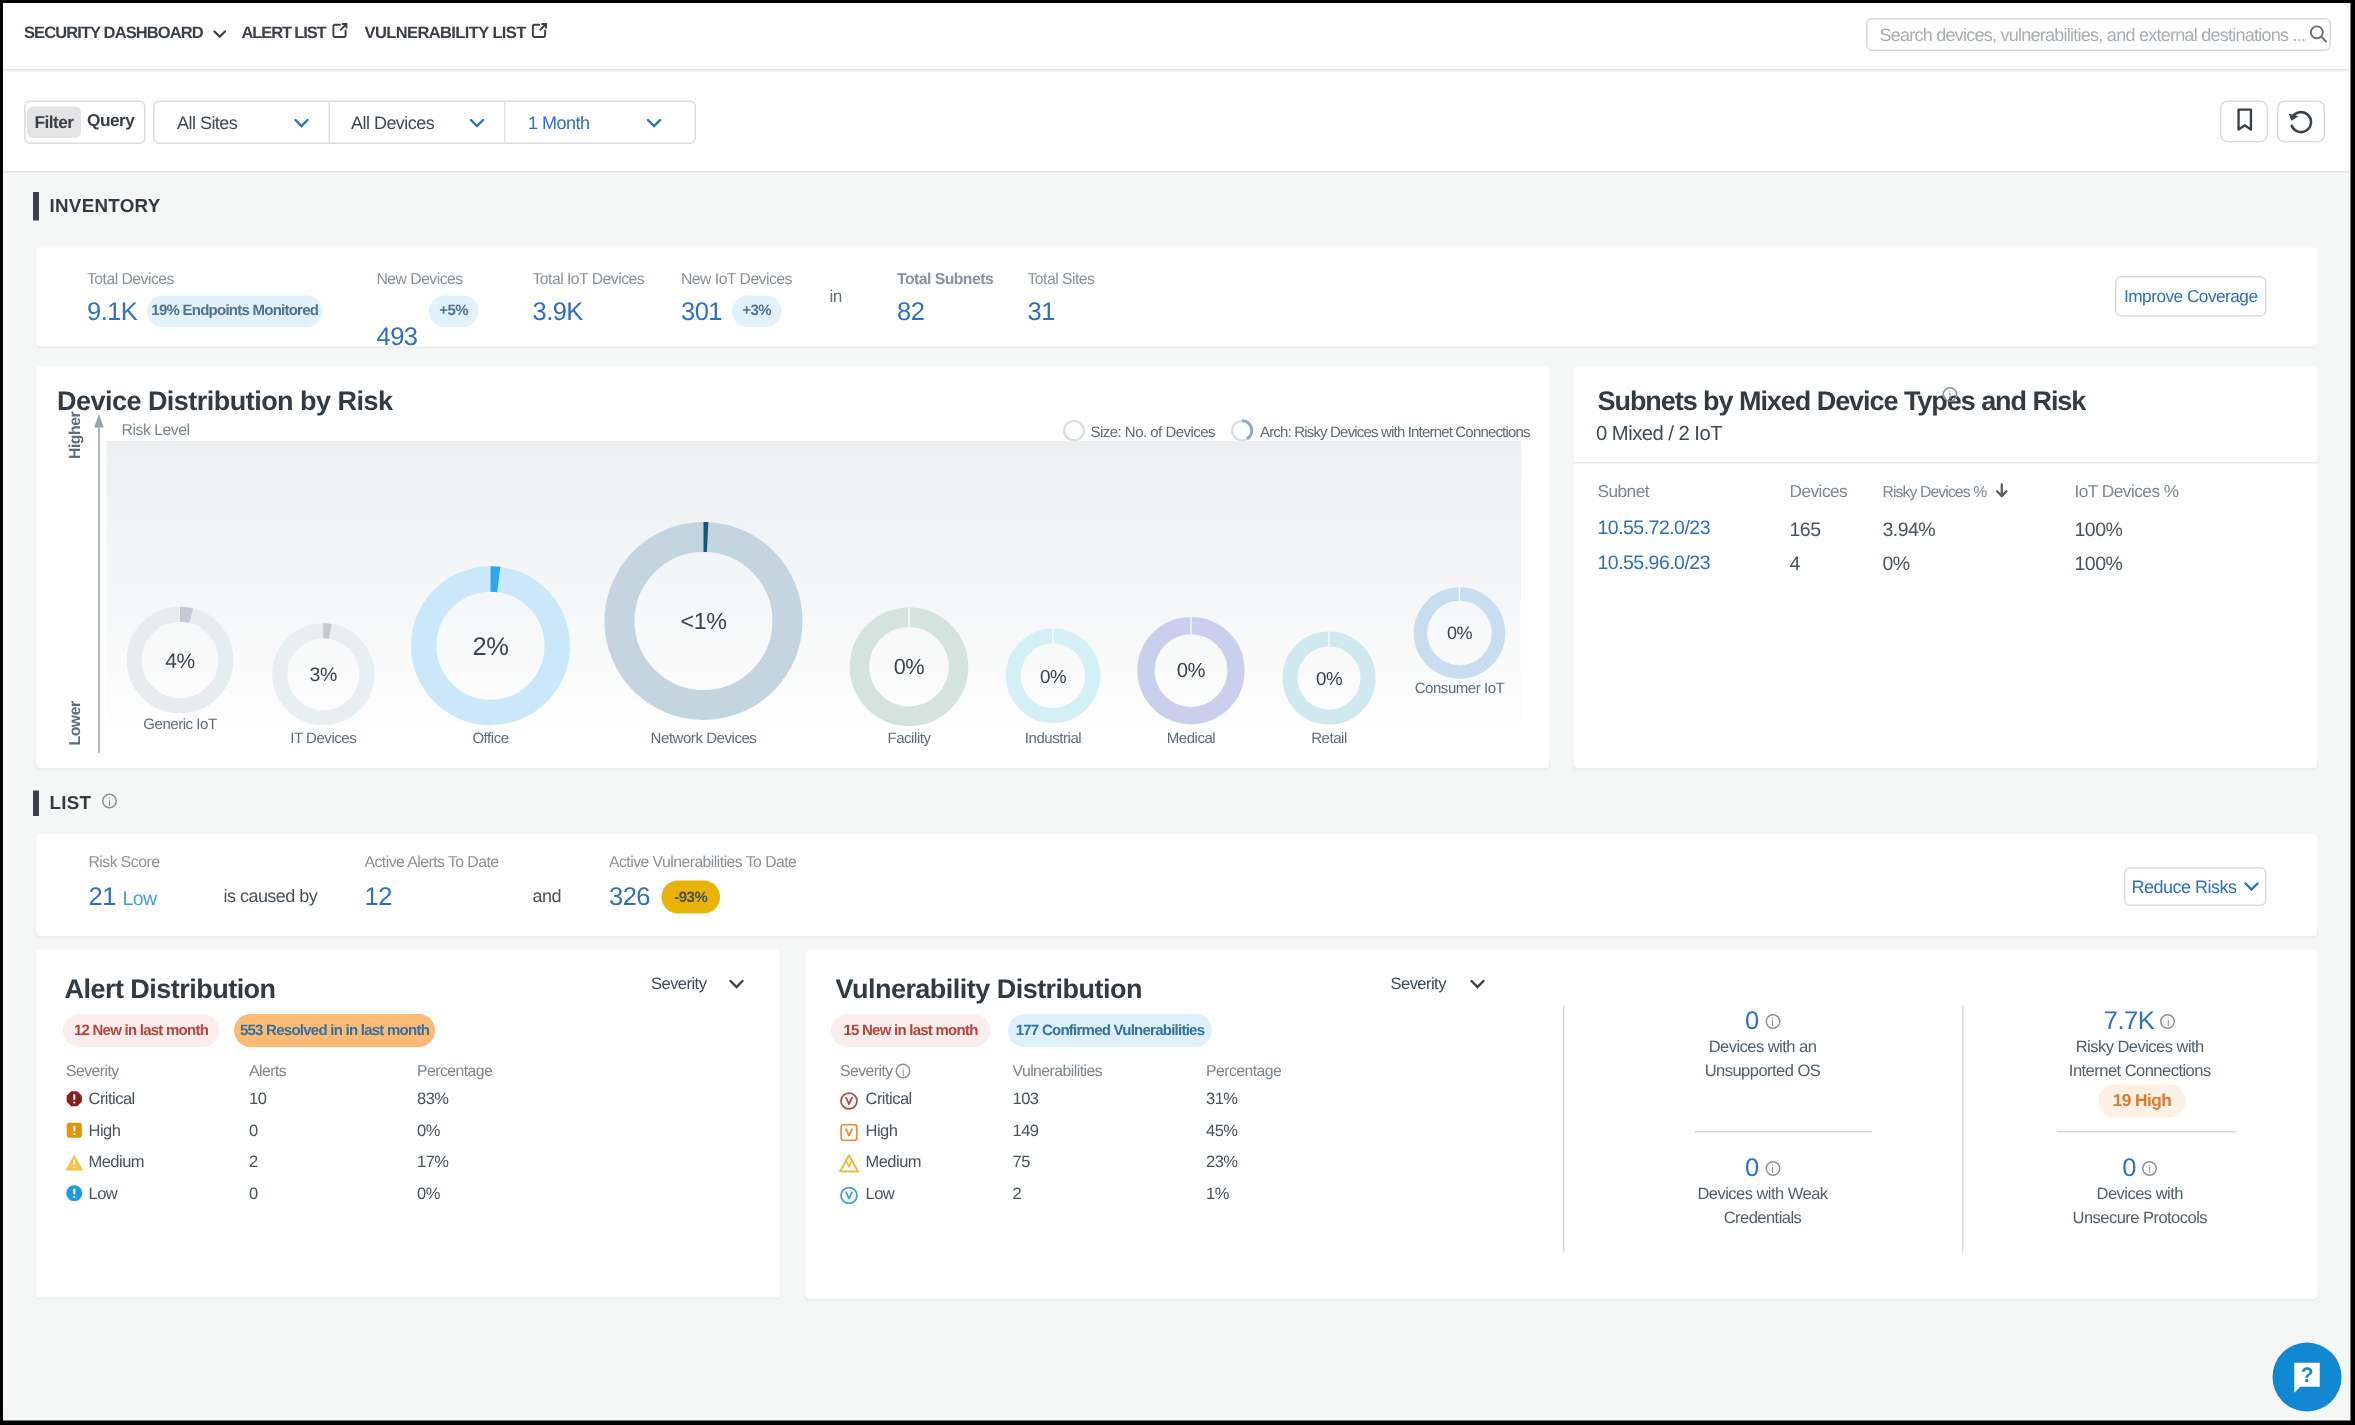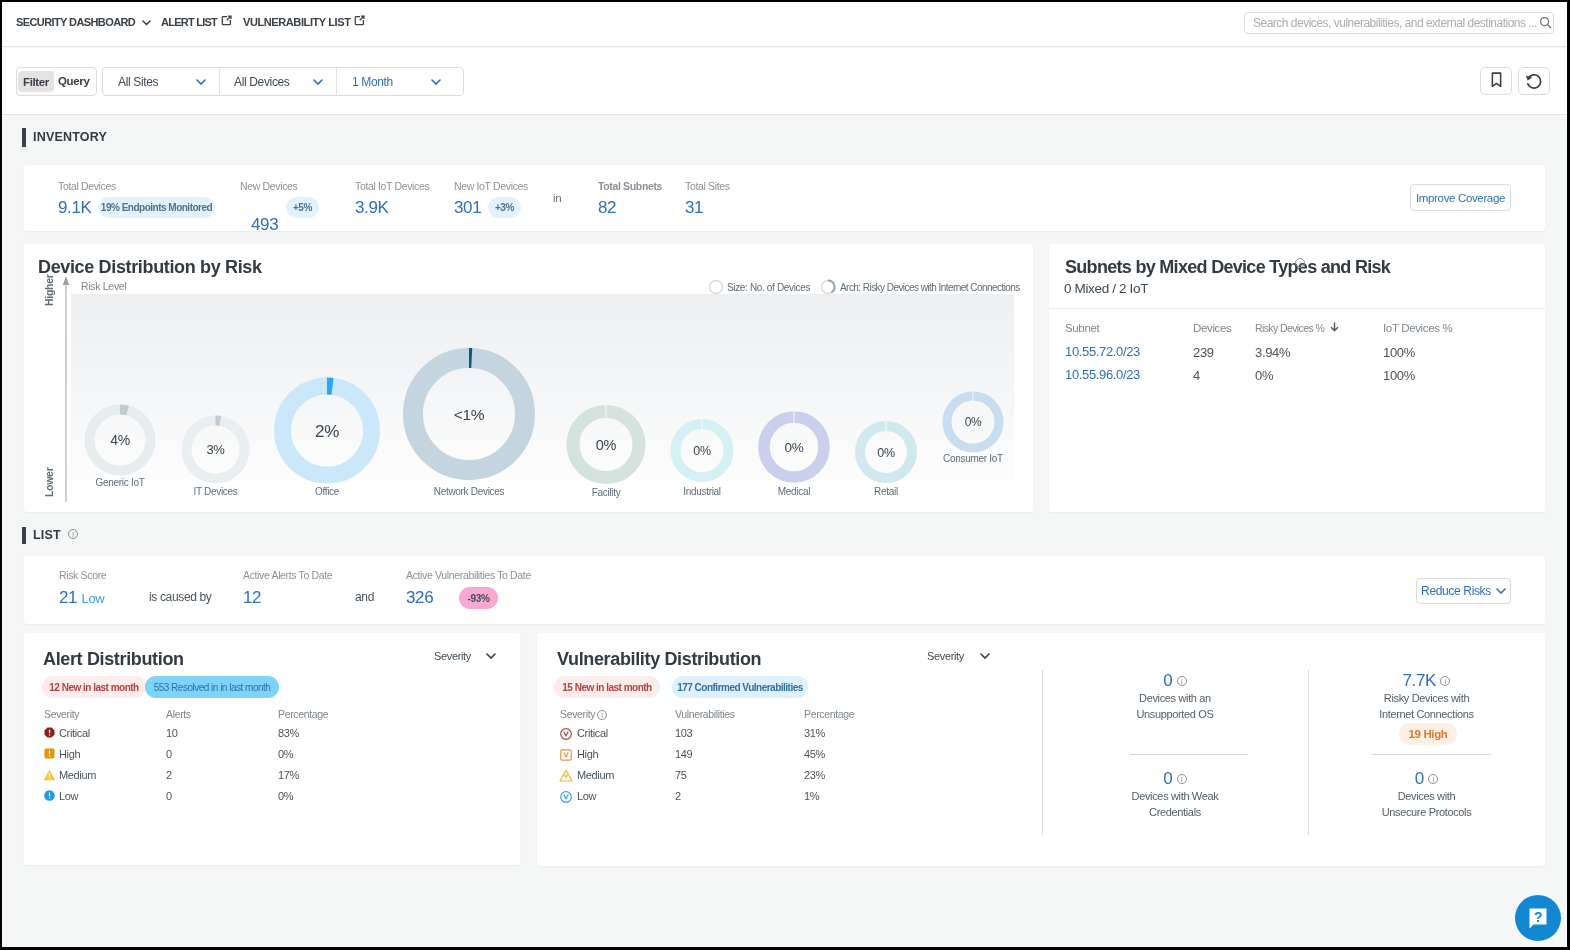--- a/index.html
+++ b/index.html
@@ -79,21 +79,21 @@
     <path d="M0.8 3.4 L2.9 8.5 L7.6 5.4 Z" fill="#3a4047"></path>
   </svg>
 
 <div class="bar" style="left:22px;top:128px;height:19px;"></div>
 <div class="abs sechead" style="left:33px;top:130px;">INVENTORY</div>
 
 <div class="card" style="left:24px;top:165px;width:1521px;height:66px;"></div>
 <div class="lbl" style="left:58px;top:180px;">Total Devices</div>
 <div class="val" style="left:58px;top:198px;">9.1K</div>
 <div class="pill bluepill" style="left:98px;top:197px;width:117px;height:21px;font-weight:bold;letter-spacing:-0.5px;">19% Endpoints Monitored</div>
-<div class="lbl" style="left:240px;top:180px;">New Devices</div>
+<div class="lbl" style="left:251px;top:180px;">New Devices</div>
 <div class="val" style="left:251px;top:198px;margin-top:17px;">493</div>
 <div class="pill bluepill" style="left:286px;top:197px;width:33px;height:21px;font-weight:bold;">+5%</div>
 <div class="lbl" style="left:355px;top:180px;">Total IoT Devices</div>
 <div class="val" style="left:355px;top:198px;">3.9K</div>
 <div class="lbl" style="left:454px;top:180px;">New IoT Devices</div>
 <div class="val" style="left:454px;top:198px;">301</div>
 <div class="pill bluepill" style="left:488px;top:197px;width:33px;height:21px;font-weight:bold;">+3%</div>
 <div class="abs" style="left:553px;top:192px;font-size:11.5px;color:#6a7177;">in</div>
 <div class="lbl" style="left:598px;top:180px;font-weight:bold;">Total Subnets</div>
 <div class="val" style="left:598px;top:198px;">82</div>
@@ -183,55 +183,55 @@
 <div class="abs" style="left:1064px;top:281px;font-size:13.5px;color:#3e4a54;">0 Mixed / 2 IoT</div>
 <div class="abs" style="left:1049px;top:308px;width:496px;height:1px;background:#ececec;"></div>
 <div class="th" style="left:1065px;top:322px;font-size:11.5px;">Subnet</div>
 <div class="th" style="left:1193px;top:322px;font-size:11.5px;">Devices</div>
 <div class="th" style="left:1255px;top:322px;font-size:10.5px;letter-spacing:-0.6px;">Risky Devices %</div>
 <svg class="abs" style="left:1329px;top:322px;" width="11" height="11" viewBox="0 0 12 12">
     <path d="M6 1 v8 M2.6 6 L6 9.6 L9.4 6" stroke="#555b60" stroke-width="1.6" fill="none" stroke-linecap="round" stroke-linejoin="round"></path>
   </svg>
 <div class="th" style="left:1383px;top:322px;font-size:11.5px;">IoT Devices %</div>
 <div class="td" style="left:1065px;top:344px;color:#2e70bd;font-size:13px;">10.55.72.0/23</div>
-<div class="td" style="left:1193px;top:345px;font-size:13px;">239</div>
+<div class="td" style="left:1193px;top:345px;font-size:13px;">165</div>
 <div class="td" style="left:1255px;top:345px;font-size:13px;">3.94%</div>
 <div class="td" style="left:1383px;top:345px;font-size:13px;">100%</div>
 <div class="td" style="left:1065px;top:367px;color:#2e70bd;font-size:13px;">10.55.96.0/23</div>
 <div class="td" style="left:1193px;top:368px;font-size:13px;">4</div>
 <div class="td" style="left:1255px;top:368px;font-size:13px;">0%</div>
 <div class="td" style="left:1383px;top:368px;font-size:13px;">100%</div>
 
 <div class="bar" style="left:22px;top:527px;height:17px;"></div>
 <div class="abs sechead" style="left:33px;top:528px;">LIST</div>
 <span class="abs ico-i" style="left:68px;top:529px;">i</span>
 
 <div class="card" style="left:24px;top:556px;width:1521px;height:68px;"></div>
 <div class="lbl" style="left:59px;top:569px;">Risk Score</div>
 <div class="val" style="left:59px;top:588px;">21 <span style="font-size:13px;color:#41a0e8;">Low</span></div>
 <div class="abs" style="left:149px;top:590px;font-size:12px;color:#4a545b;">is caused by</div>
 <div class="lbl" style="left:243px;top:569px;">Active Alerts To Date</div>
 <div class="val" style="left:243px;top:588px;">12</div>
 <div class="abs" style="left:355px;top:590px;font-size:12px;color:#4a545b;">and</div>
 <div class="lbl" style="left:406px;top:569px;">Active Vulnerabilities To Date</div>
 <div class="val" style="left:406px;top:588px;">326</div>
-<div class="pill" style="left:459px;top:587px;width:39px;height:22px;background:#f9a8d4;color:#41524a;font-weight:bold;">-93%</div>
+<div class="pill" style="left:441px;top:587px;width:39px;height:22px;background:#eab308;color:#41524a;font-weight:bold;">-93%</div>
 <div class="abs" style="left:1416px;top:578px;width:95px;height:26px;border:1px solid #d8dcdf;border-radius:4px;background:#fff;display:flex;align-items:center;justify-content:center;font-size:12px;color:#2e70bd;white-space:nowrap;">Reduce Risks
 <svg style="margin-left:5px;" width="10" height="6.5" viewBox="0 0 10 6.5">
       <path d="M1 1 L5 5 L9 1" stroke="#2e70bd" stroke-width="1.6" fill="none" stroke-linecap="round"></path>
     </svg></div>
 
 <div class="card" style="left:24px;top:633px;width:496px;height:232px;"></div>
 <div class="abs title" style="left:43px;top:649px;">Alert Distribution</div>
 <div class="abs" style="left:434px;top:650px;font-size:11px;color:#3e4a54;">Severity</div>
 <svg class="abs" style="left:486px;top:653px;" width="10" height="6.5" viewBox="0 0 10 6.5">
     <path d="M1 1 L5 5 L9 1" stroke="#3a4047" stroke-width="1.6" fill="none" stroke-linecap="round"></path>
   </svg>
 <div class="pill" style="left:42px;top:676px;width:104px;height:22px;background:#fdecec;color:#b5443e;font-weight:bold;letter-spacing:-0.5px;">12 New in last month</div>
-<div class="pill" style="left:145px;top:676px;width:134px;height:22px;background:#7dd3fc;color:#33719f;font-weight:normal;letter-spacing:-0.5px;">553 Resolved in in last month</div>
+<div class="pill" style="left:156px;top:676px;width:134px;height:22px;background:#fdba74;color:#33719f;font-weight:bold;letter-spacing:-0.5px;">553 Resolved in in last month</div>
 <div class="th" style="left:44px;top:708px;">Severity</div>
 <div class="th" style="left:166px;top:708px;">Alerts</div>
 <div class="th" style="left:278px;top:708px;">Percentage</div>
 
 <svg class="abs" style="left:44px;top:727px;" width="11" height="11" viewBox="0 0 12 12">
     <path d="M3.8 0.5 h4.4 l3.3 3.3 v4.4 l-3.3 3.3 h-4.4 l-3.3-3.3 v-4.4 z" fill="#8c1d18"></path>
     <rect x="5.3" y="2.6" width="1.5" height="4.3" rx="0.7" fill="#fff"></rect>
     <rect x="5.3" y="8" width="1.5" height="1.5" rx="0.7" fill="#fff"></rect>
   </svg>
 <div class="td" style="left:59px;top:727px;">Critical</div>

